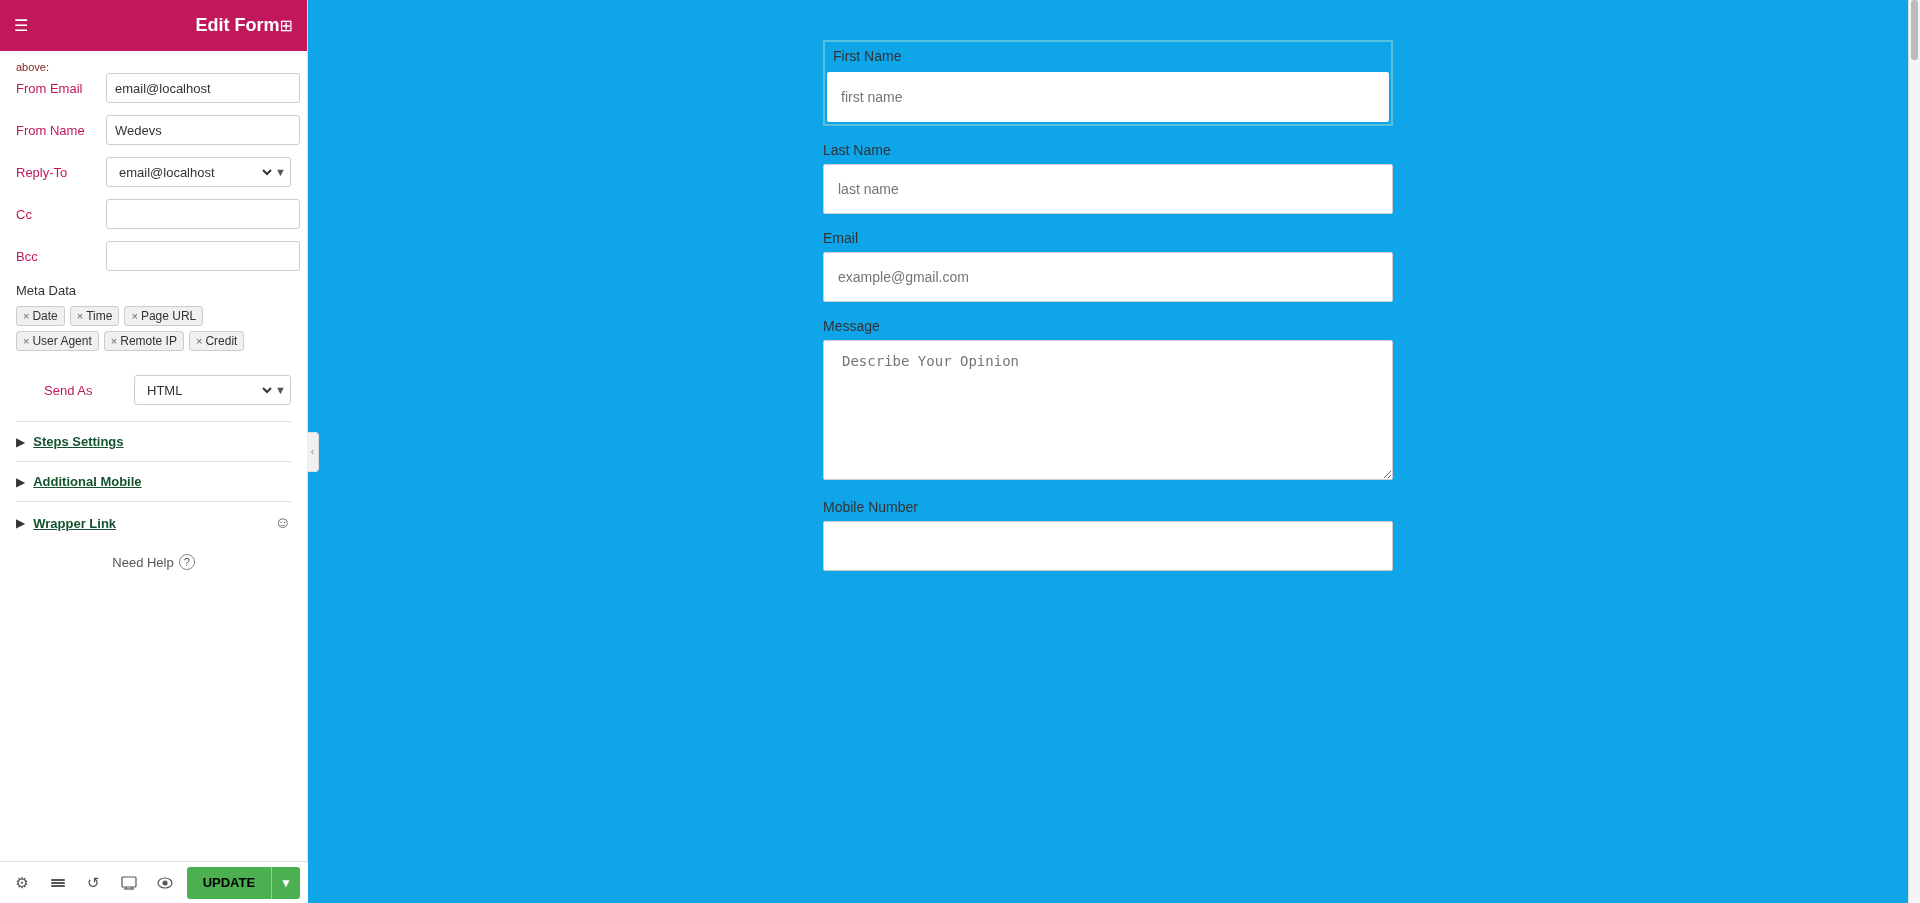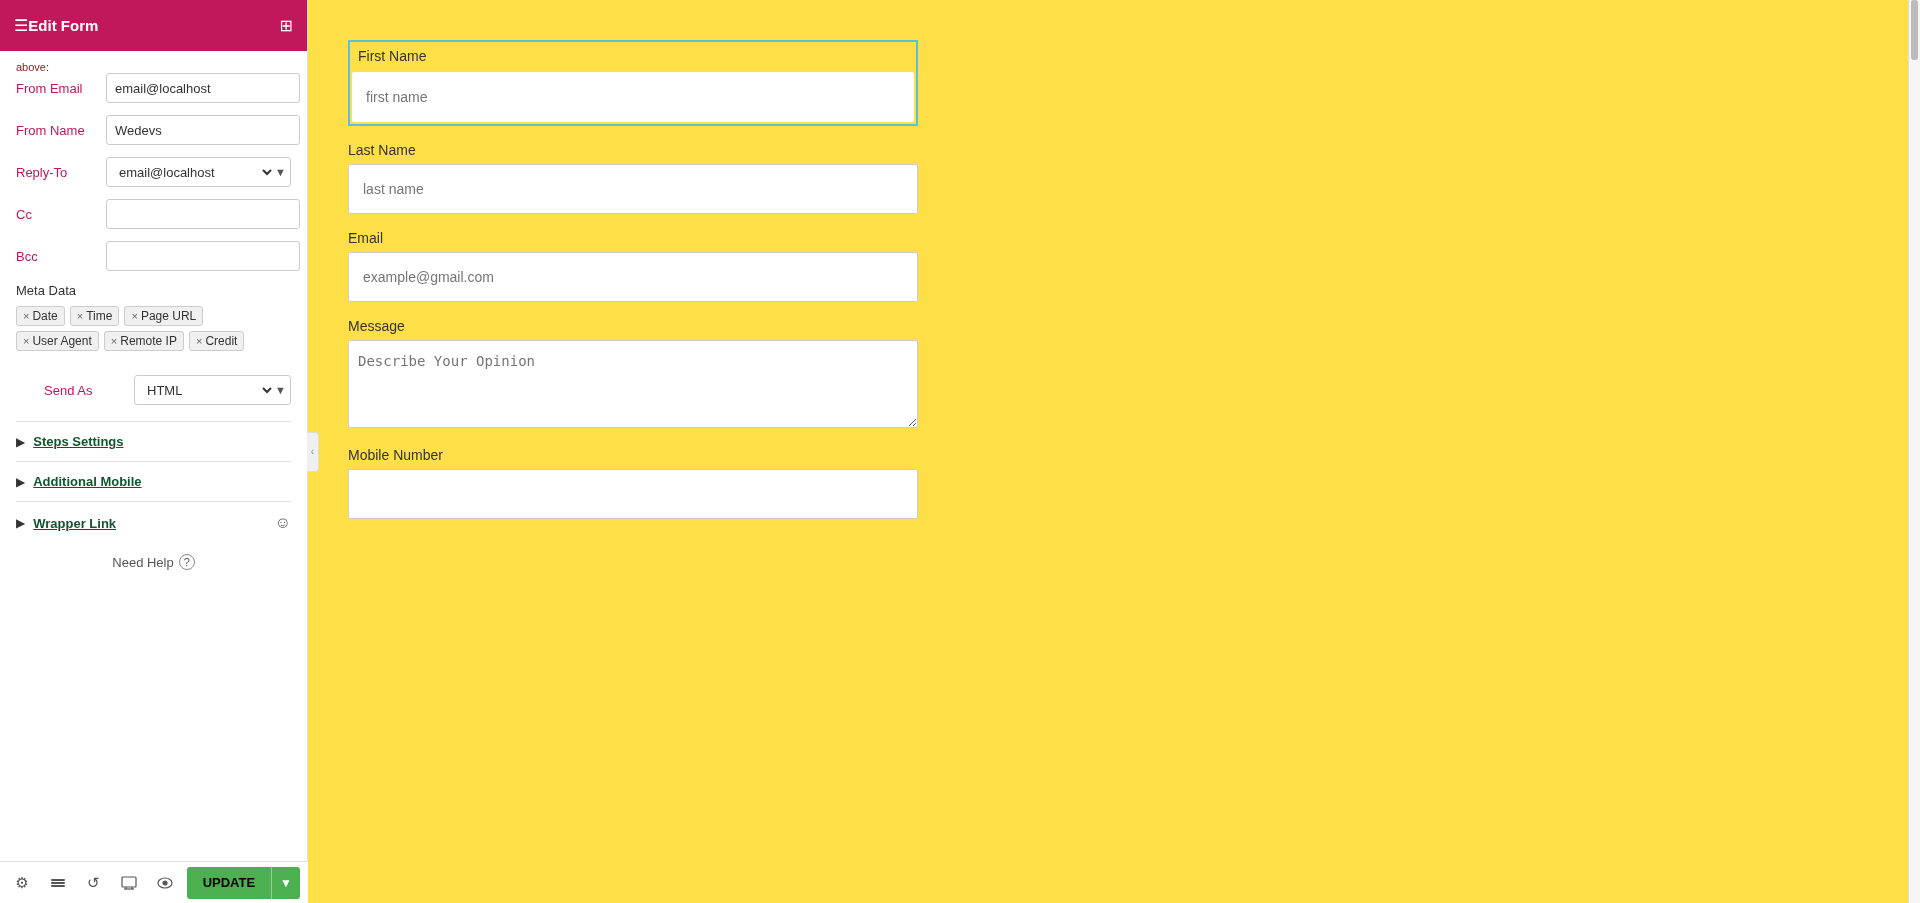--- a/index.html
+++ b/index.html
@@ -27,24 +27,24 @@
       height: 51px;
       min-height: 51px;
     }
 
     #sidebar-header .hamburger-icon {
       font-size: 16px;
       cursor: pointer;
     }
 
     #sidebar-header .title {
-      font-size: 15px;
+      font-size: 18px;
       font-weight: bold;
       flex: 1;
-      text-align: left;
+      text-align: right;
     }
 
     #sidebar-header .grid-icon {
       font-size: 16px;
       cursor: pointer;
     }
 
     #sidebar-content {
       flex: 1;
       overflow-y: auto;
@@ -265,26 +265,26 @@
       justify-content: center;
       cursor: pointer;
       font-size: 10px;
       color: #888;
       z-index: 10;
     }
 
     
     #main-preview {
       flex: 1;
-      background: #fde047;
+      background: #0ea5e9;
       overflow-y: auto;
       padding: 40px;
       display: flex;
       flex-direction: column;
-      align-items: flex-start;
+      align-items: center;
     }
 
     
     #scrollbar-area {
       width: 12px;
       background: #f5f5f5;
       border-left: 1px solid #ddd;
       display: flex;
       flex-direction: column;
     }
@@ -327,27 +327,27 @@
       border: 1px solid #ccc;
       background: #fff;
       font-size: 14px;
       color: #999;
       border-radius: 2px;
       height: 50px;
     }
 
     .field-textarea-preview {
       width: 100%;
-      padding: 12px 9px;
+      padding: 12px 18px;
       border: 1px solid #ccc;
       background: #fff;
       font-size: 14px;
       color: #999;
       border-radius: 2px;
-      height: 88px;
+      height: 140px;
       resize: vertical;
     }
   </style>
 </head>
 <body>
 
 <div id="sidebar">
 
   <div id="sidebar-header">
     <span class="hamburger-icon">☰</span>

